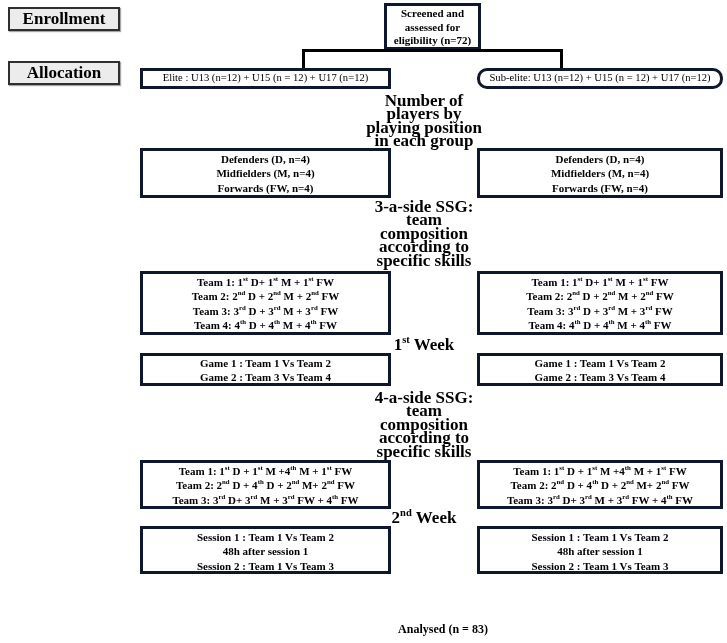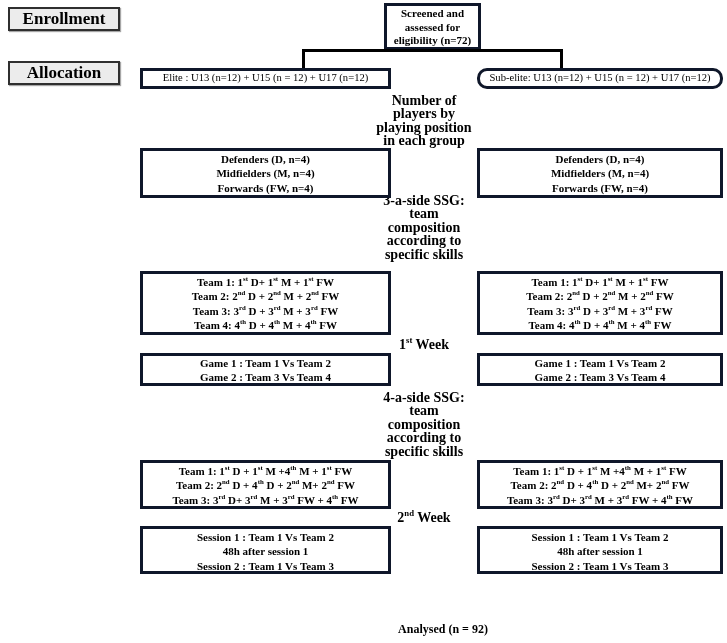--- a/index.html
+++ b/index.html
@@ -19,21 +19,21 @@
     background:#fff;text-align:center;font-size:11px;
   }
   .bbox .ln{line-height:14.3px;white-space:nowrap;font-weight:bold;}
   .screened{
     font-weight:bold;font-size:11px;line-height:13.5px;
     white-space:pre-line;padding-top:1px;
   }
   .alloc{font-size:10.6px;line-height:13.5px;white-space:nowrap;}
   .note{
     position:absolute;left:360px;width:128px;text-align:center;
-    font-weight:bold;font-size:14px;line-height:13.4px;white-space:pre-line;
+    font-weight:bold;font-size:17px;line-height:13.4px;white-space:pre-line;
   }
   .hline,.vline{position:absolute;background:#000;}
   sup{font-size:.62em;line-height:0;vertical-align:super;letter-spacing:0;}
   .col-l{left:140px;width:251px;}
   .col-r{left:477px;width:246px;}
 </style>
 </head>
 <body>
 
 <div class="canvas">
@@ -49,33 +49,33 @@
   <div class="vline" style="left:302px;top:49px;width:3px;height:21px;"></div>
   <div class="vline" style="left:560px;top:49px;width:3px;height:21px;"></div>
 
   <div class="bbox alloc col-l" style="top:68px;height:21px;">Elite : U13 (n=12) + U15 (n = 12) + U17 (n=12)</div>
   <div class="bbox alloc col-r" style="top:68px;height:21px;border-radius:10px;">Sub-elite: U13 (n=12) + U15 (n = 12) + U17 (n=12)</div>
 
   <div class="note" style="top:94px;">Number of
 players by
 playing position
 in each group</div>
-  <div class="note" style="top:194px;">3-a-side SSG:
+  <div class="note" style="top:200px;">3-a-side SSG:
 team
 composition
 according to
 specific skills</div>
   <div class="note" style="top:338px;">1<sup>st</sup> Week</div>
   <div class="note" style="top:391px;">4-a-side SSG:
 team
 composition
 according to
 specific skills</div>
   <div class="note" style="top:511px;text-align:center;">2<sup>nd</sup> Week</div>
-  <div class="note" style="left:378px;top:623px;width:130px;font-size:12px;">Analysed (n = 92)</div>
+  <div class="note" style="left:378px;top:623px;width:130px;font-size:12px;">Analysed (n = 83)</div>
 
   <div class="bbox col-l" style="top:148px;height:50px;padding-top:1px;">
     <div class="ln">Defenders (D, n=4)</div>
     <div class="ln">Midfielders (M, n=4)</div>
     <div class="ln">Forwards (FW, n=4)</div>
   </div>
 
   <div class="bbox col-l" style="top:271px;height:64px;padding-top:1px;">
     <div class="ln"><b>Team 1:</b><span> 1<sup>st</sup> D+ 1<sup>st</sup> M + 1<sup>st</sup> FW</span></div>
     <div class="ln"><b>Team 2:</b><span> 2<sup>nd</sup> D + 2<sup>nd</sup> M + 2<sup>nd</sup> FW</span></div>

